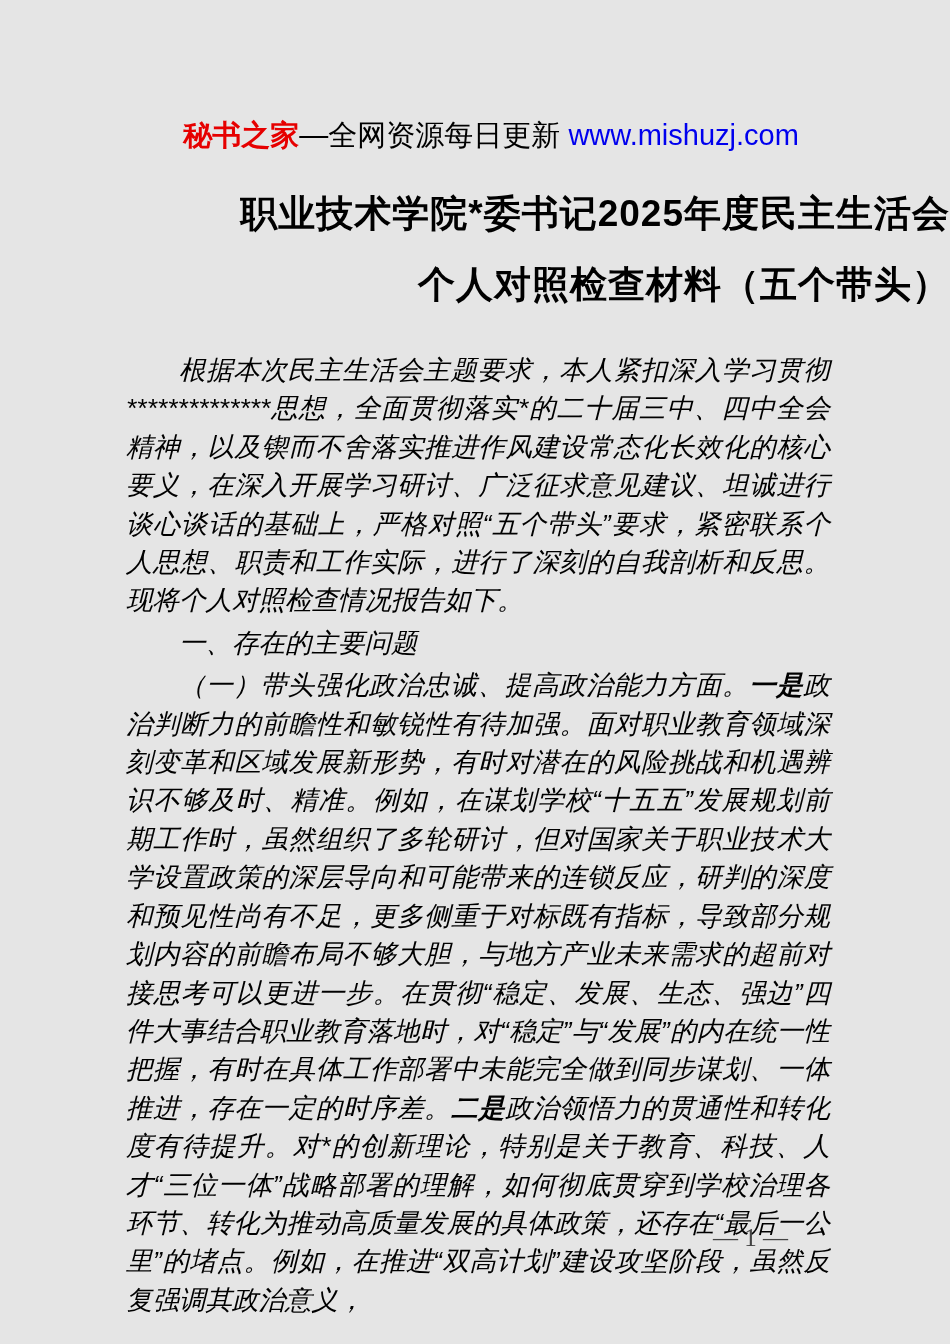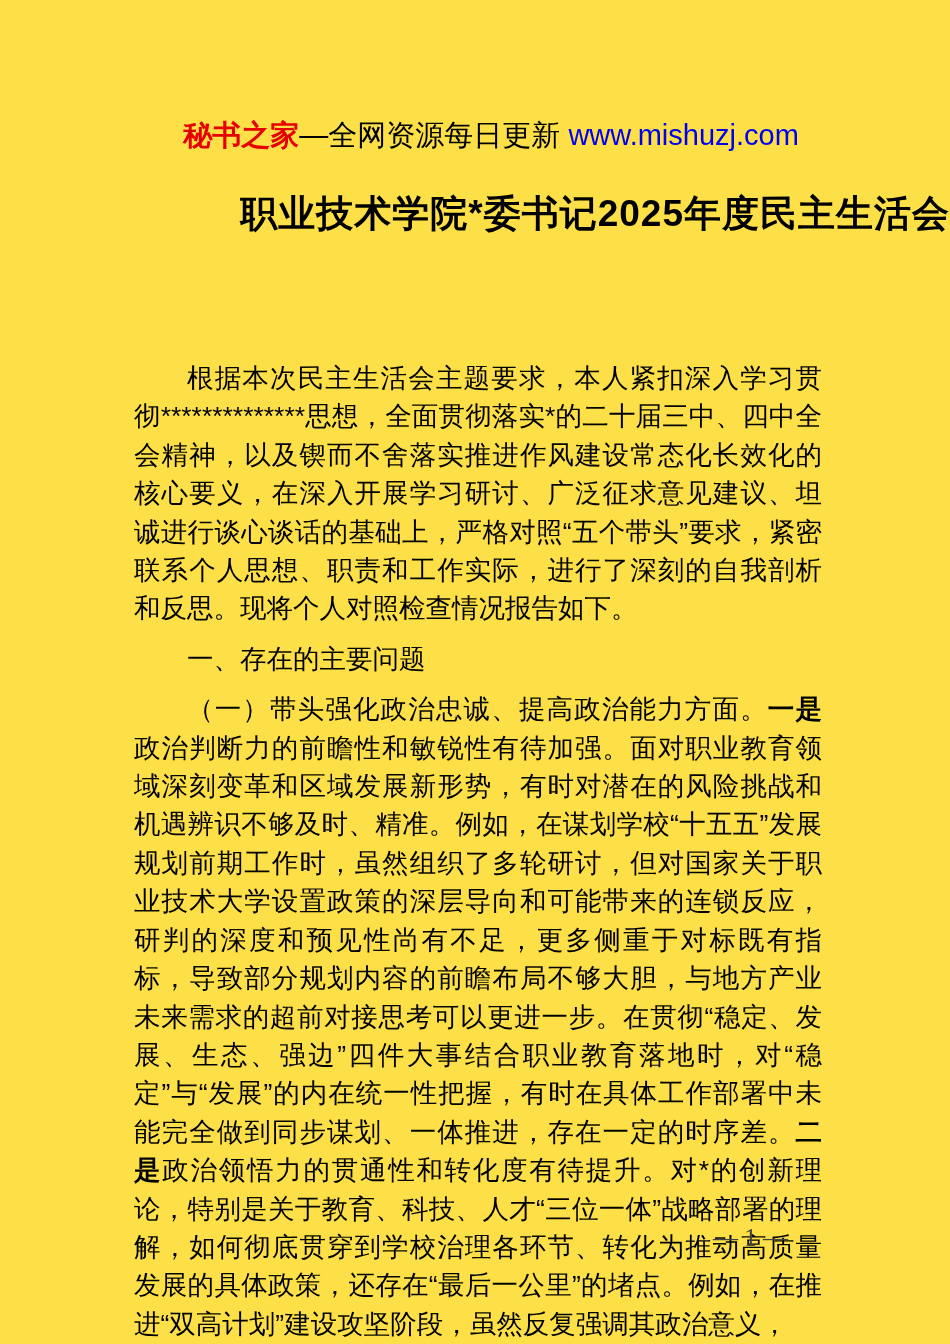--- a/index.html
+++ b/index.html
@@ -1,20 +1,20 @@
 <!DOCTYPE html>
 <html><head>
 <meta charset="utf-8">
 <style>
   html, body { margin: 0; padding: 0; background: #ffffff; }
   .page {
     position: relative;
     width: 950px;
     height: 1344px;
-    background: #fde047;
+    background: #e5e5e5;
     overflow: hidden;
     font-family: "Liberation Sans", "DejaVu Sans", sans-serif;
     color: #000000;
   }
   .site-header {
     position: absolute;
     top: 84px;
     left: 0;
     width: 100%;
     text-align: center;
@@ -49,25 +49,26 @@
     position: absolute;
     top: 347px;
     left: 122px;
     width: 712px;
     font-size: 26.5px;
     line-height: 38.4px;
     text-align: justify;
     text-justify: inter-character;
   }
   .doc-body p, .doc-body h2 {
-    margin: 12px;
+    margin: 4px;
     padding: 0;
     text-indent: 2em;
     font-size: 26.5px;
     font-weight: normal;
+    font-style: italic;
   }
   .doc-body .seg-bold { font-weight: bold; }
   .page-footer {
     position: absolute;
     top: 1224px;
     left: 0;
     width: 100%;
     box-sizing: border-box;
     padding-right: 162px;
     text-align: right;
@@ -80,20 +81,21 @@
 <body>
 
 <div class="page">
 
   <div class="site-header">
     <span class="brand">秘书之家</span><span class="tagline">—全网资源每日更新 </span><span class="url">www.mishuzj.com</span>
   </div>
 
   <div class="doc-title">
     <div>职业技术学院*委书记2025年度民主生活会</div>
+    <div>个人对照检查材料（五个带头）</div>
   </div>
 
   <div class="doc-body">
     <p>根据本次民主生活会主题要求，本人紧扣深入学习贯彻**************思想，全面贯彻落实*的二十届三中、四中全会精神，以及锲而不舍落实推进作风建设常态化长效化的核心要义，在深入开展学习研讨、广泛征求意见建议、坦诚进行谈心谈话的基础上，严格对照“五个带头”要求，紧密联系个人思想、职责和工作实际，进行了深刻的自我剖析和反思。现将个人对照检查情况报告如下。</p>
     <h2>一、存在的主要问题</h2>
     <p><span>（一）带头强化政治忠诚、提高政治能力方面。</span><span class="seg-bold">一是</span><span>政治判断力的前瞻性和敏锐性有待加强。面对职业教育领域深刻变革和区域发展新形势，有时对潜在的风险挑战和机遇辨识不够及时、精准。例如，在谋划学校“十五五”发展规划前期工作时，虽然组织了多轮研讨，但对国家关于职业技术大学设置政策的深层导向和可能带来的连锁反应，研判的深度和预见性尚有不足，更多侧重于对标既有指标，导致部分规划内容的前瞻布局不够大胆，与地方产业未来需求的超前对接思考可以更进一步。在贯彻“稳定、发展、生态、强边”四件大事结合职业教育落地时，对“稳定”与“发展”的内在统一性把握，有时在具体工作部署中未能完全做到同步谋划、一体推进，存在一定的时序差。</span><span class="seg-bold">二是</span><span>政治领悟力的贯通性和转化度有待提升。对*的创新理论，特别是关于教育、科技、人才“三位一体”战略部署的理解，如何彻底贯穿到学校治理各环节、转化为推动高质量发展的具体政策，还存在“最后一公里”的堵点。例如，在推进“双高计划”建设攻坚阶段，虽然反复强调其政治意义，</span></p>
   </div>
 
   <div class="page-footer">
     <span>— 1 —</span>

